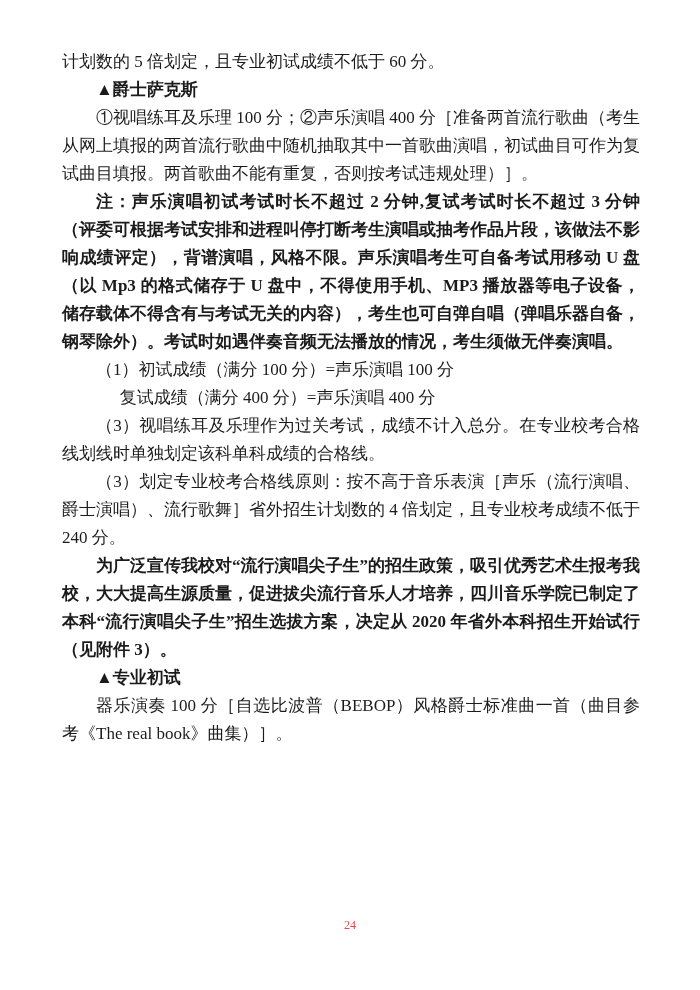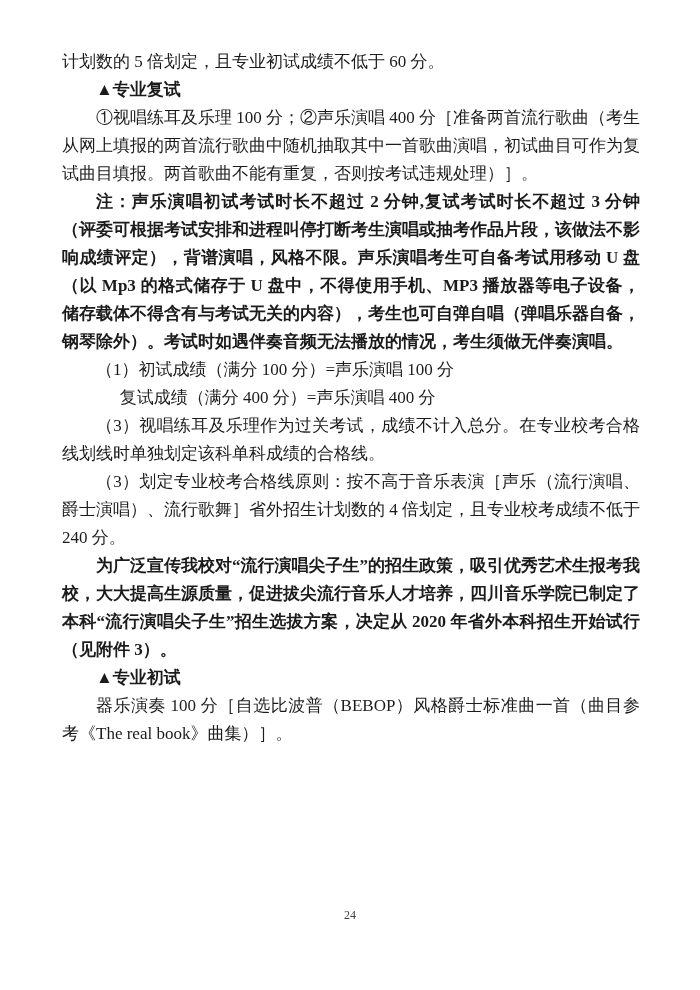--- a/index.html
+++ b/index.html
@@ -27,35 +27,35 @@
     text-align: justify;
   }
   .indent { text-indent: 2em; }
   .sub-indent { text-indent: 3.4em; }
   .bold { font-weight: bold; }
   .underline { text-decoration: underline; text-underline-offset: 4px; }
   .page-number {
     position: absolute;
     left: 0;
     right: 0;
-    bottom: 68px;
+    bottom: 58px;
     text-align: center;
     font-size: 12px;
     line-height: 14px;
-    color: #404040;
+    color: #ef4444;
   }
 </style>
 </head>
 <body>
 
 <div class="page">
 
   <p class="para">计划数的 5 倍划定，且专业初试成绩不低于 60 分。</p>
 
-  <p class="para indent bold">▲专业复试</p>
+  <p class="para indent bold">▲爵士萨克斯</p>
 
   <p class="para indent">①视唱练耳及乐理 100 分；②声乐演唱 400 分［准备两首流行歌曲（考生从网上填报的两首流行歌曲中随机抽取其中一首歌曲演唱，初试曲目可作为复试曲目填报。两首歌曲不能有重复，否则按考试违规处理）］。</p>
 
   <p class="para indent bold">注：声乐演唱初试考试时长不超过 2 分钟,复试考试时长不超过 3 分钟（评委可根据考试安排和进程叫停打断考生演唱或抽考作品片段，该做法不影响成绩评定），背谱演唱，风格不限。声乐演唱考生可自备考试用移动 U 盘（以 Mp3 的格式储存于 U 盘中，不得使用手机、MP3 播放器等电子设备，储存载体不得含有与考试无关的内容），考生也可自弹自唱（弹唱乐器自备，钢琴除外）。考试时如遇伴奏音频无法播放的情况，考生须做无伴奏演唱。</p>
 
 
   <p class="para indent">（1）初试成绩（满分 100 分）=声乐演唱 100 分</p>
 
   <p class="para sub-indent">复试成绩（满分 400 分）=声乐演唱 400 分</p>
 

